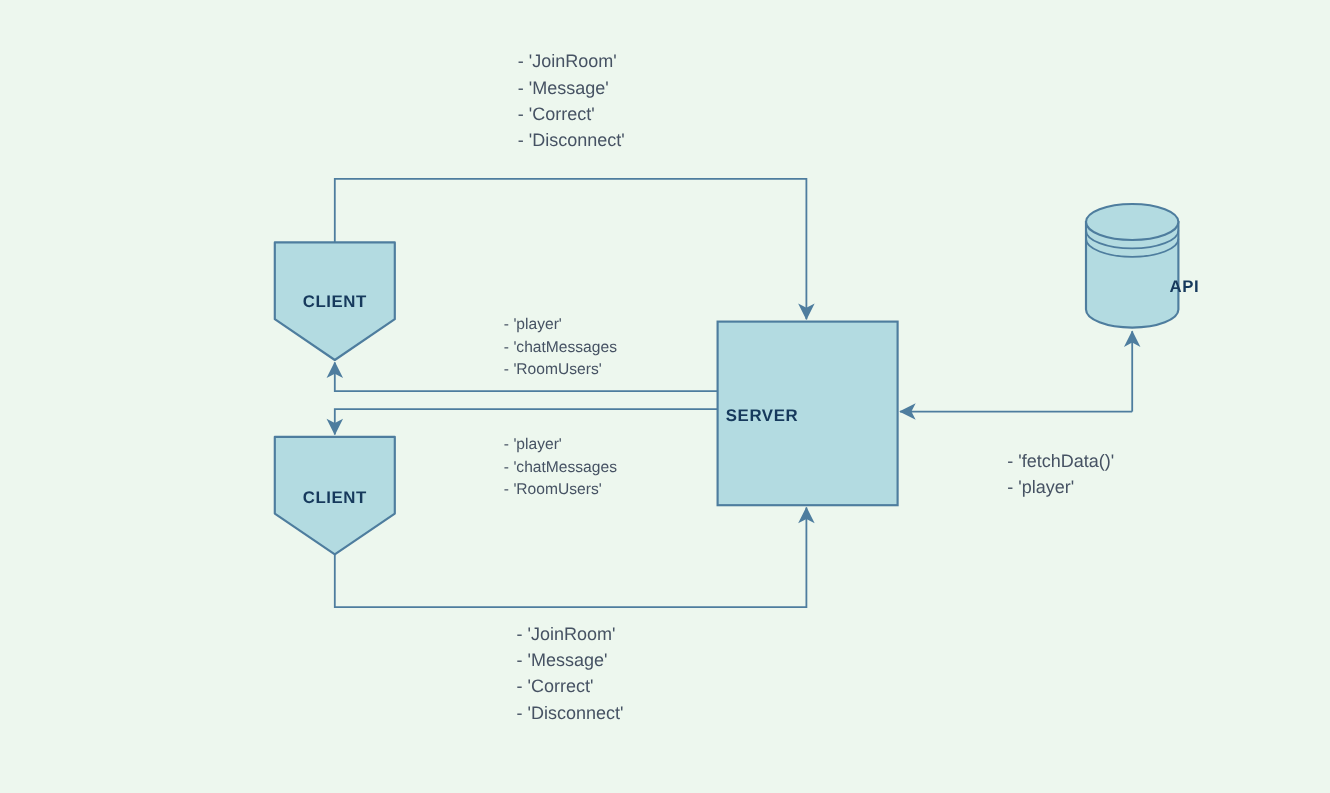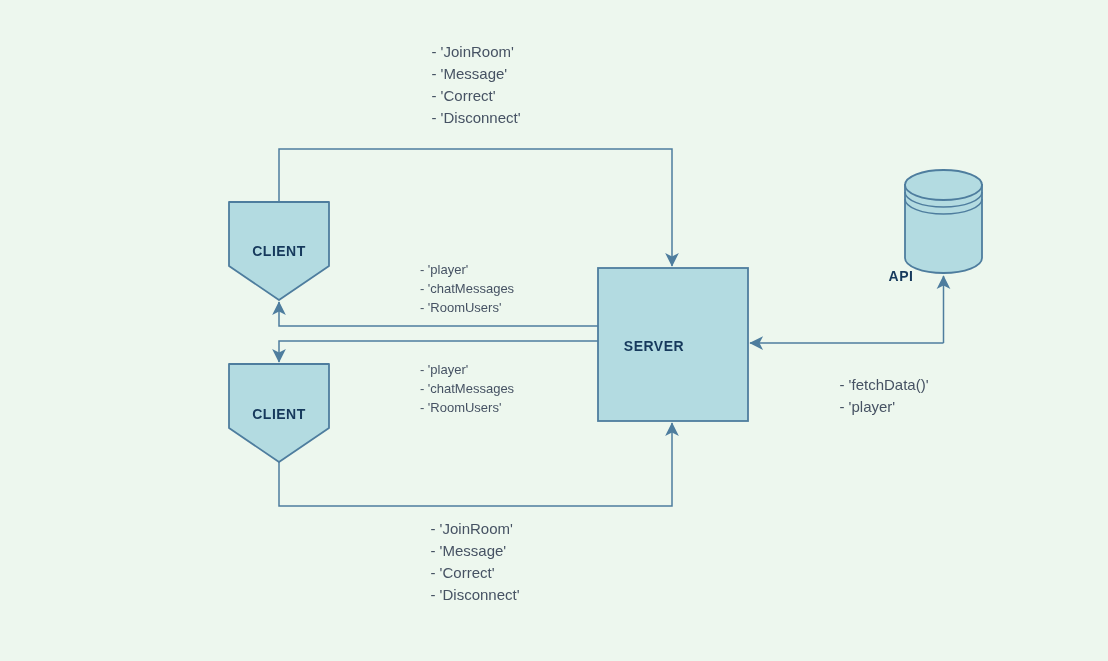--- a/index.html
+++ b/index.html
@@ -68,23 +68,23 @@
       <ellipse cx="943.5" cy="185" rx="38.5" ry="15" stroke-width="1.8" fill="#b3dbe1" stroke="#4e7d9e"></ellipse>
       <path d="M 905 185 A 38.5 15 0 0 0 982 185" fill="none" stroke-width="1.5" transform="translate(0,7)" stroke="#4e7d9e"></path>
       <path d="M 905 185 A 38.5 15 0 0 0 982 185" fill="none" stroke-width="1.5" transform="translate(0,14)" stroke="#4e7d9e"></path>
     </g>
   </svg>
 
   <div class="node-label" style="left:279px; top:251px;">CLIENT</div>
 
   <div class="node-label" style="left:279px; top:414px;">CLIENT</div>
 
-  <div class="node-label" style="left:654px; top:346px;">SERVER</div>
+  <div class="node-label" style="left:635px; top:346px;">SERVER</div>
 
-  <div class="node-label" style="left:901px; top:238px;margin-top:38px;">API</div>
+  <div class="node-label" style="left:987px; top:238px;">API</div>
 
   <div class="ann big" style="left:476px; top:41px;">
     <div>- 'JoinRoom'</div>
     <div>- 'Message'</div>
     <div>- 'Correct'</div>
     <div>- 'Disconnect'</div>
   </div>
 
   <div class="ann small" style="left:467px; top:260px;">
     <div>- 'player'</div>

